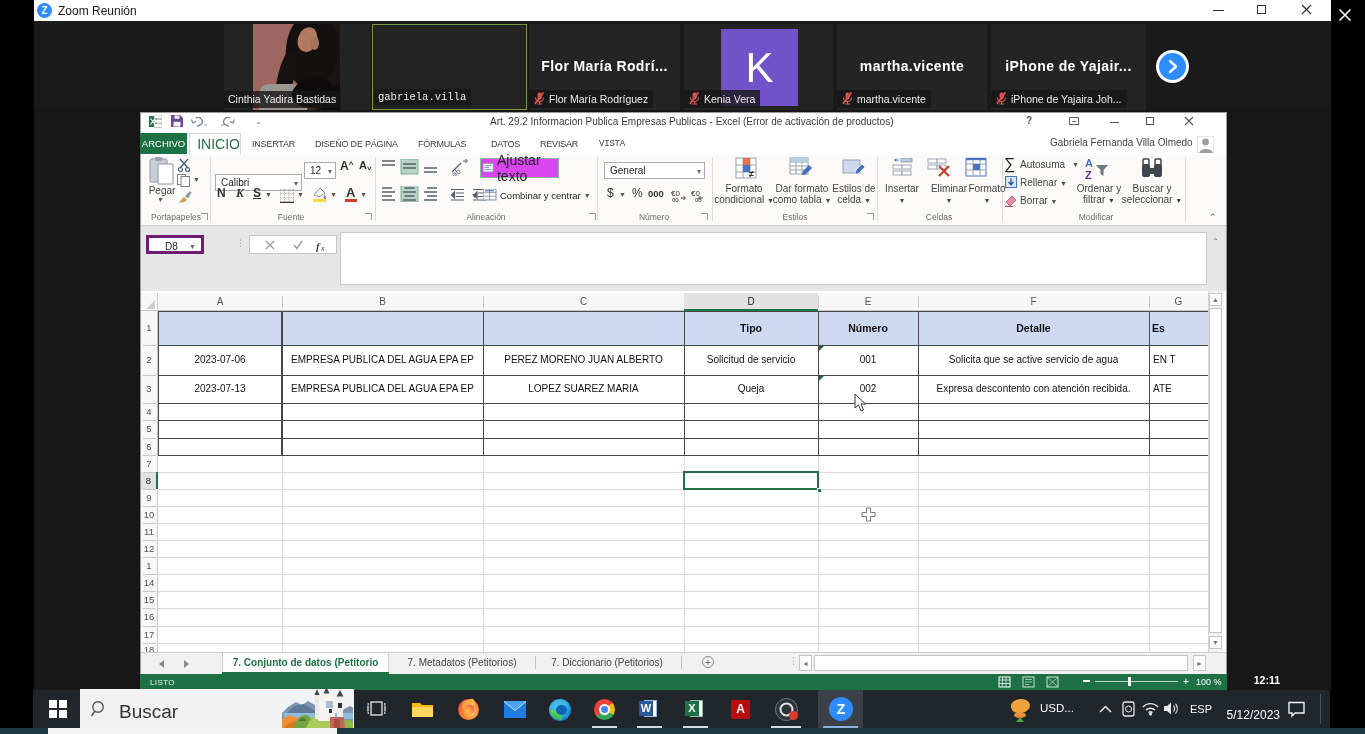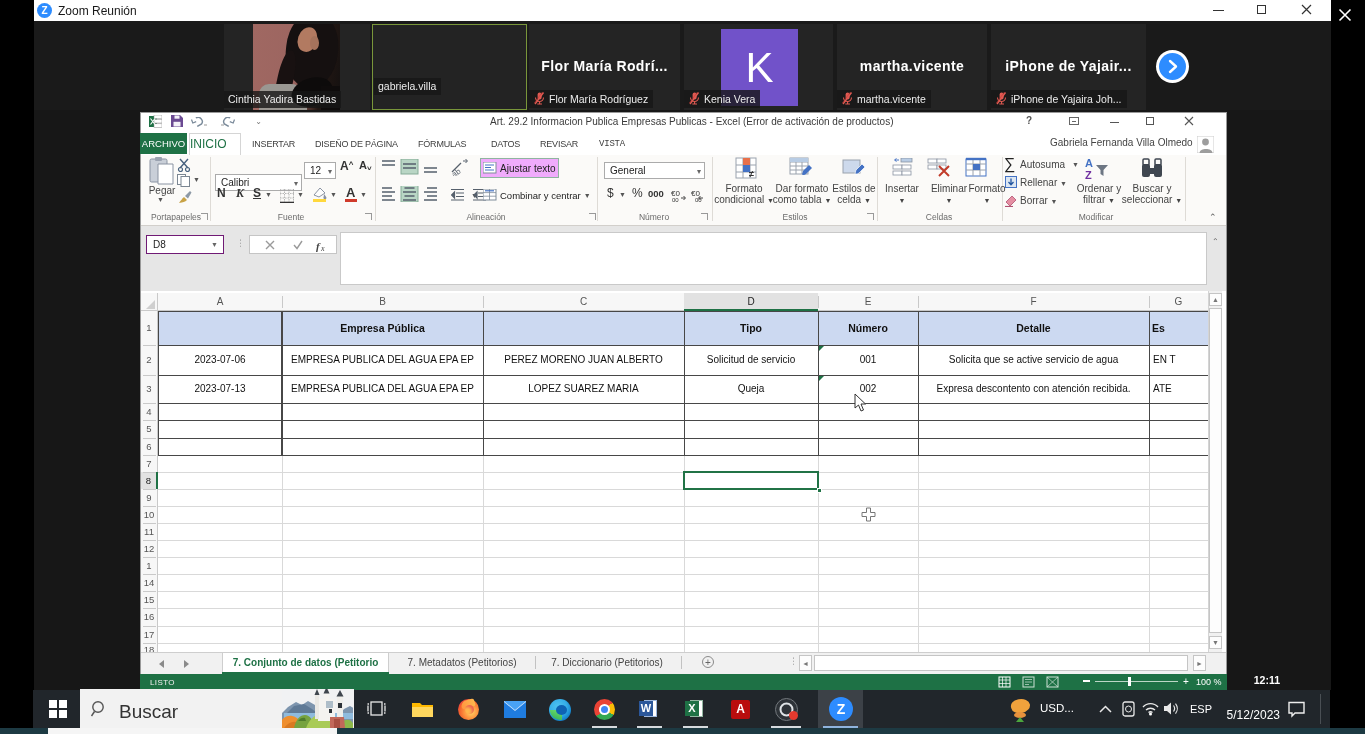--- a/index.html
+++ b/index.html
@@ -12,21 +12,21 @@
   display:flex; align-items:center; }
 .micS { margin:0 4px 0 1px; }
 .bigname { position:absolute; width:100%; top:50%; margin-top:-9px; text-align:center;
   color:#fff; font-weight:bold; font-size:14px; letter-spacing:.4px; }
 .tile { position:absolute; top:24px; height:86px; background:#242424; }
 .rs { position:absolute; top:2px; width:1px; height:64px; background:#dedbd6; }
 .rlab { position:absolute; top:57px; font-size:8.5px; color:#6b6b6b; text-align:center; }
 .dlg { position:absolute; top:58px; width:7px; height:7px; border-left:1px solid #999; border-bottom:1px solid #999; transform:rotate(180deg); }
 .cmb { position:absolute; height:17px; background:#fff; border:1px solid #ababab; font-size:10px; color:#222; line-height:15px; padding-left:5px; }
 .cmb:after { content:"▾"; position:absolute; right:3px; top:1px; font-size:8px; color:#666; }
-.gb { position:absolute; display:flex; align-items:center; background:#f0abfc; border:1px solid #8fb4a0; font-size:10px; color:#222; }
+.gb { position:absolute; display:flex; align-items:center; background:#d946ef; border:1px solid #8fb4a0; font-size:14px; color:#222; }
 .r2lab { position:absolute; top:28px; font-size:10px; color:#444; text-align:center; line-height:11px; }
 .colh { position:absolute; top:2px; height:17px; font-size:10px; color:#555; text-align:center; line-height:17px; }
 .chs { position:absolute; top:5px; width:1px; height:12px; background:#c9c9c9; }
 .rowh { position:absolute; left:0; width:16px; font-size:9.5px; color:#555; text-align:center; line-height:17px; }
 .rhs { position:absolute; left:2px; width:13px; height:1px; background:#c9c9c9; }
 .hgl { position:absolute; left:17px; width:1050px; height:1px; background:#d9d9d9; }
 .vgl { position:absolute; top:164px; width:1px; height:197px; background:#d9d9d9; }
 .hdk { position:absolute; left:17px; width:1050px; height:1px; background:#474747; }
 .vdk { position:absolute; top:20px; width:1px; height:145px; background:#474747; }
 .c { position:absolute; font-size:10px; color:#111; text-align:center; white-space:nowrap; overflow:hidden; }
@@ -59,21 +59,21 @@
     <div class="abs" style="left:45px; top:3px; width:19px; height:25px; border-radius:50% 50% 48% 48%; background:#b27a61; transform:rotate(18deg);"></div>
     <div class="abs" style="left:57px; top:12px; width:9px; height:14px; border-radius:50%; background:#a5735c;"></div>
     <div class="abs" style="left:6px; top:60px; width:48px; height:28px; border-radius:10px 16px 0 0; background:#9a9792;"></div>
     <div class="abs" style="left:38px; top:54px; width:42px; height:28px; border-radius:50%; background:#0d0b0b; transform:rotate(-18deg);"></div>
     <div class="abs" style="left:68px; top:62px; width:20px; height:26px; background:#0f0c0c;"></div>
   </div>
   <div class="lbl">Cinthia Yadira Bastidas</div>
 </div>
 
 <div class="tile" style="left:372px; width:155px; border:1px solid #79963a; background:#232323;">
-  <div class="lbl" style="left:1px; bottom:14px;">gabriela.villa</div>
+  <div class="lbl" style="left:1px; bottom:3px;font-family:Liberation Mono, monospace;">gabriela.villa</div>
 </div>
 
 <div class="tile" style="left:529px; width:151px;">
   <div class="bigname">Flor María Rodrí...</div>
   <div class="lbl"><svg class="micS" width="11" height="13" viewBox="0 0 11 13">
           <rect x="3.6" y="0.5" width="4" height="7" rx="2" fill="#e05a52"></rect>
           <path d="M1.5 5.5 a4 4 0 0 0 8 0 M5.6 9.5 V12 M3.3 12 H8" stroke="#e05a52" stroke-width="1.1" fill="none"></path>
           <path d="M1 12 L9.5 0.5" stroke="#e05a52" stroke-width="1.4"></path>
           <path d="M0.2 11.2 L8.7 -0.3" stroke="#c23b38" stroke-width="0.6"></path>
         </svg>Flor María Rodríguez</div>
@@ -145,21 +145,21 @@
 <div class="abs" style="left:1069px; top:117px; width:10px; height:8px; border:1px solid #666;">
       <div style="width:4px; height:1px; background:#666; margin:3px auto 0;"></div>
     </div>
 <div class="abs" style="left:1110px; top:122px; width:9px; height:1px; background:#555;"></div>
 <div class="abs" style="left:1146px; top:117px; width:8px; height:8px; border:1px solid #555;"></div>
 <svg class="abs" style="left:1184px; top:116px;" width="10" height="10">
       <path d="M1 1 L9 9 M9 1 L1 9" stroke="#555" stroke-width="1.1"></path>
     </svg>
 
 <div class="abs" style="left:140px; top:133px; width:47px; height:21px; background:#1e7145; color:#fff; font-size:9.5px; text-align:center; line-height:21px;">ARCHIVO</div>
-<div class="abs" style="left:189px; top:133px; width:52px; height:22px; background:#fff; border:1px solid #d5d5d5; border-bottom:none; color:#1e7145; font-size:12px; text-align:left; line-height:21px;">INICIO</div>
+<div class="abs" style="left:189px; top:133px; width:52px; height:22px; background:#fff; border:1px solid #d5d5d5; border-bottom:none; color:#1e7145; font-size:14px; text-align:right; line-height:21px;">INICIO</div>
 <div class="tab" style="left:252px;">INSERTAR</div>
 <div class="tab" style="left:315px;">DISEÑO DE PÁGINA</div>
 <div class="tab" style="left:418px;">FÓRMULAS</div>
 <div class="tab" style="left:491px;">DATOS</div>
 <div class="tab" style="left:540px;">REVISAR</div>
 <div class="tab" style="left:599px;font-family:Liberation Mono, monospace;">VISTA</div>
 <div class="abs" style="left:1050px; top:137px; font-size:10px; color:#444;">Gabriela Fernanda Villa Olmedo <span style="font-size:7px;">▼</span></div>
 <svg class="abs" style="left:1197px; top:136px;" width="17" height="17" viewBox="0 0 17 17">
  <rect x="0" y="0" width="17" height="17" fill="#fff" stroke="#ccc" stroke-width="1"></rect>
  <circle cx="8.5" cy="6" r="3.4" fill="#9d9d9d"></circle>
@@ -358,21 +358,21 @@
     <rect x="13" y="6" width="8" height="13" rx="2" fill="#3f4650"></rect>
     <rect x="8" y="10" width="6" height="6" fill="#3f4650"></rect>
     <rect x="2" y="1" width="6" height="6" rx="1" fill="none" stroke="#3f4650" stroke-width="1.5"></rect>
     <rect x="14" y="1" width="6" height="6" rx="1" fill="none" stroke="#3f4650" stroke-width="1.5"></rect>
   </svg>
   <div class="r2lab" style="left:980px; width:62px;">Buscar y<br>seleccionar <span style="font-size:7px;">▼</span></div>
 </div>
 <div class="abs" style="left:1209px; top:212px; font-size:9px; color:#555;">⌃</div>
 
 <div class="abs" style="left:141px; top:226px; width:1085px; height:65px; background:#e6e6e6;"></div>
-<div class="abs" style="left:146px; top:235px; width:78px; height:19px; background:#fff; border:1px solid #701a75; font-size:10px; color:#222; line-height:18px; padding-left:6px;">D8 <span style="position:absolute; right:5px; top:0; font-size:7px; color:#666;">▼</span></div>
+<div class="abs" style="left:146px; top:235px; width:58px; height:19px; background:#fff; border:3px solid #701a75; font-size:10px; color:#222; line-height:18px; padding-left:16px;">D8 <span style="position:absolute; right:5px; top:0; font-size:7px; color:#666;">▼</span></div>
 <div class="abs" style="left:236px; top:238px; font-size:9px; color:#999; letter-spacing:0;">⋮</div>
 <div class="abs" style="left:249px; top:235px; width:88px; height:19px; background:#fff; border:1px solid #c5c5c5;">
   <svg width="88" height="18">
         <path d="M16 5 L24 13 M24 5 L16 13" stroke="#9a9a9a" stroke-width="1.4"></path>
         <path d="M44 9 L47 12.5 L52 5" stroke="#9a9a9a" stroke-width="1.4" fill="none"></path>
         <text x="66" y="13.5" font-size="11" font-style="italic" font-weight="bold" fill="#444" font-family="Liberation Serif">f</text>
         <text x="71" y="15" font-size="8" font-style="italic" fill="#444" font-family="Liberation Serif">x</text>
       </svg>
 </div>
 <div class="abs" style="left:340px; top:232px; width:867px; height:53px; background:#fff; border:1px solid #c9c9c9;"></div>
@@ -462,21 +462,20 @@
       <div class="hdk" style="top:147px;"></div>
       <div class="hdk" style="top:164px;"></div>
   <div class="vdk" style="left:17px;"></div>
       <div class="vdk" style="left:140px; width:2px;"></div>
       <div class="vdk" style="left:342px;"></div>
       <div class="vdk" style="left:543px;"></div>
       <div class="vdk" style="left:677px;"></div>
       <div class="vdk" style="left:777px;"></div>
       <div class="vdk" style="left:1008px;"></div>
 
-  <div class="c b" style="left:141px; top:20px; width:201px; line-height:34px;">Empresa Pública</div>
   <div class="c b" style="left:543px; top:20px; width:134px; line-height:34px;">Tipo</div>
   <div class="c b" style="left:677px; top:20px; width:100px; line-height:34px;">Número</div>
   <div class="c b" style="left:777px; top:20px; width:231px; line-height:34px;">Detalle</div>
   <div class="c b" style="left:1011px; top:20px; width:59px; line-height:34px; text-align:left;">Es</div>
 
   <div class="c" style="left:17px; top:54px; width:124px; line-height:30px;">2023-07-06</div>
   <div class="c" style="left:141px; top:54px; width:201px; line-height:30px;">EMPRESA PUBLICA DEL AGUA EPA EP</div>
   <div class="c" style="left:342px; top:54px; width:201px; line-height:30px;">PEREZ MORENO JUAN ALBERTO</div>
   <div class="c" style="left:543px; top:54px; width:134px; line-height:30px;">Solicitud de servicio</div>
   <div class="c" style="left:677px; top:54px; width:100px; line-height:30px;">001</div>

